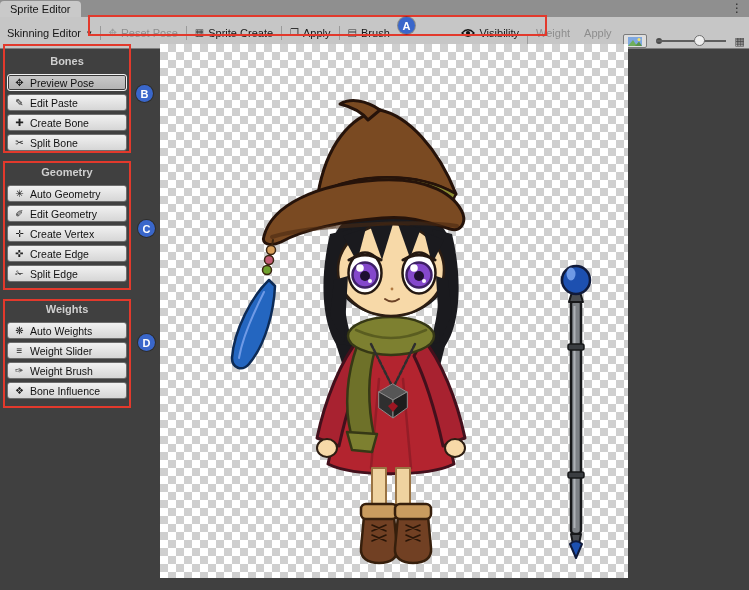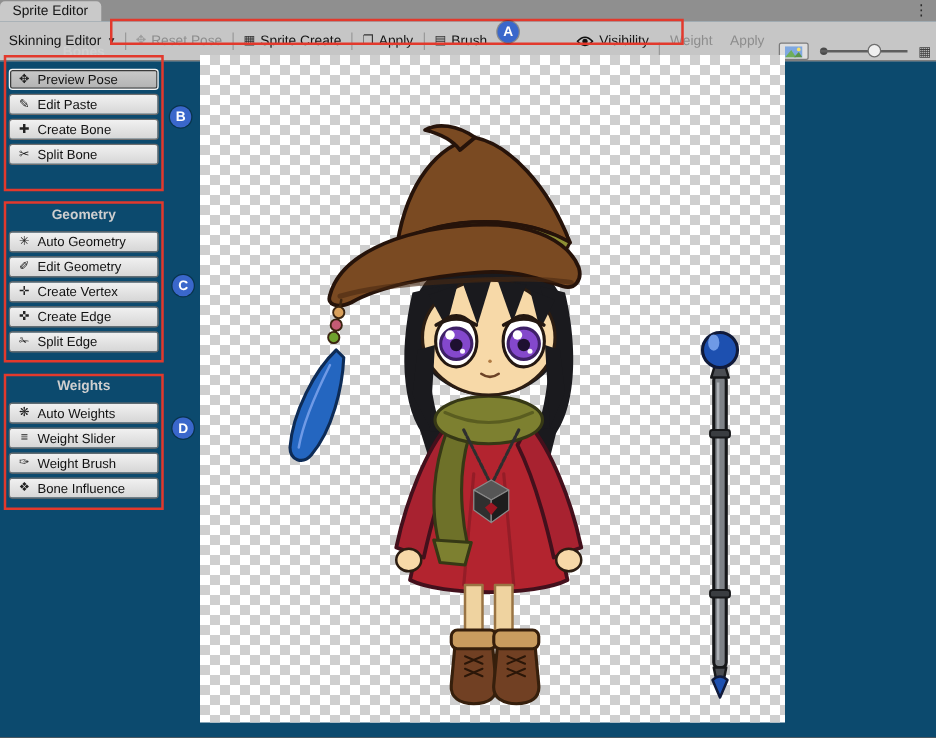--- a/index.html
+++ b/index.html
@@ -1,17 +1,17 @@
 <!DOCTYPE html>
 <html><head>
 <meta charset="utf-8">
 <style>
   html,body{margin:0;padding:0;background:#2b2b2b;}
   *{box-sizing:border-box;font-family:"Liberation Sans","DejaVu Sans",sans-serif;}
-  .app{position:relative;width:749px;height:590px;background:#0c4a6e;overflow:hidden;}
+  .app{position:relative;width:749px;height:590px;background:#404040;overflow:hidden;}
 
   
   .tabbar{position:absolute;left:0;top:0;width:100%;height:17px;background:#8f8f8f;}
   .tab{position:absolute;left:0;top:1px;height:16px;padding:0 10px;background:#c9c9c9;
        border-radius:4px 4px 0 0;font-size:11px;color:#141414;display:flex;align-items:center;}
   .kebab{position:absolute;right:6px;top:0;font-size:12px;color:#2b2b2b;line-height:17px;cursor:pointer;}
 
   
   .toolbar{position:absolute;left:0;top:17px;width:100%;height:32px;background:#c6c6c6;
            border-bottom:1px solid #7e7e7e;display:flex;align-items:center;font-size:11px;color:#151515;}
@@ -236,21 +236,21 @@
           <circle cx="111" cy="206" r="4.5" fill="#d9a05b" stroke="#3a2410" stroke-width="1.5"></circle>
           <circle cx="109" cy="216" r="4.5" fill="#c45b74" stroke="#3a2410" stroke-width="1.5"></circle>
           <circle cx="107" cy="226" r="4.5" fill="#6fa12e" stroke="#3a2410" stroke-width="1.5"></circle>
           <path d="M109 236 C 92 252 74 286 72 314 C 72 324 82 328 89 320 C 106 300 114 266 115 242 Z" fill="#2466c0" stroke="#0d2b56" stroke-width="2.5"></path>
           <path d="M104 248 C 92 272 82 296 79 314" stroke="#6f9ae6" stroke-width="2" fill="none"></path>
         </g>
       </g>
     </svg>
   </div>
 
-  <div class="panel" style="top:35px;">
+  <div class="panel" style="top:54px;">
     <div class="panel-title">Bones</div>
     <div class="tool-btn active">
       <span class="t-ico">✥</span>
       <span>Preview Pose</span>
     </div>
     <div class="tool-btn">
       <span class="t-ico">✎</span>
       <span>Edit Paste</span>
     </div>
     <div class="tool-btn">

